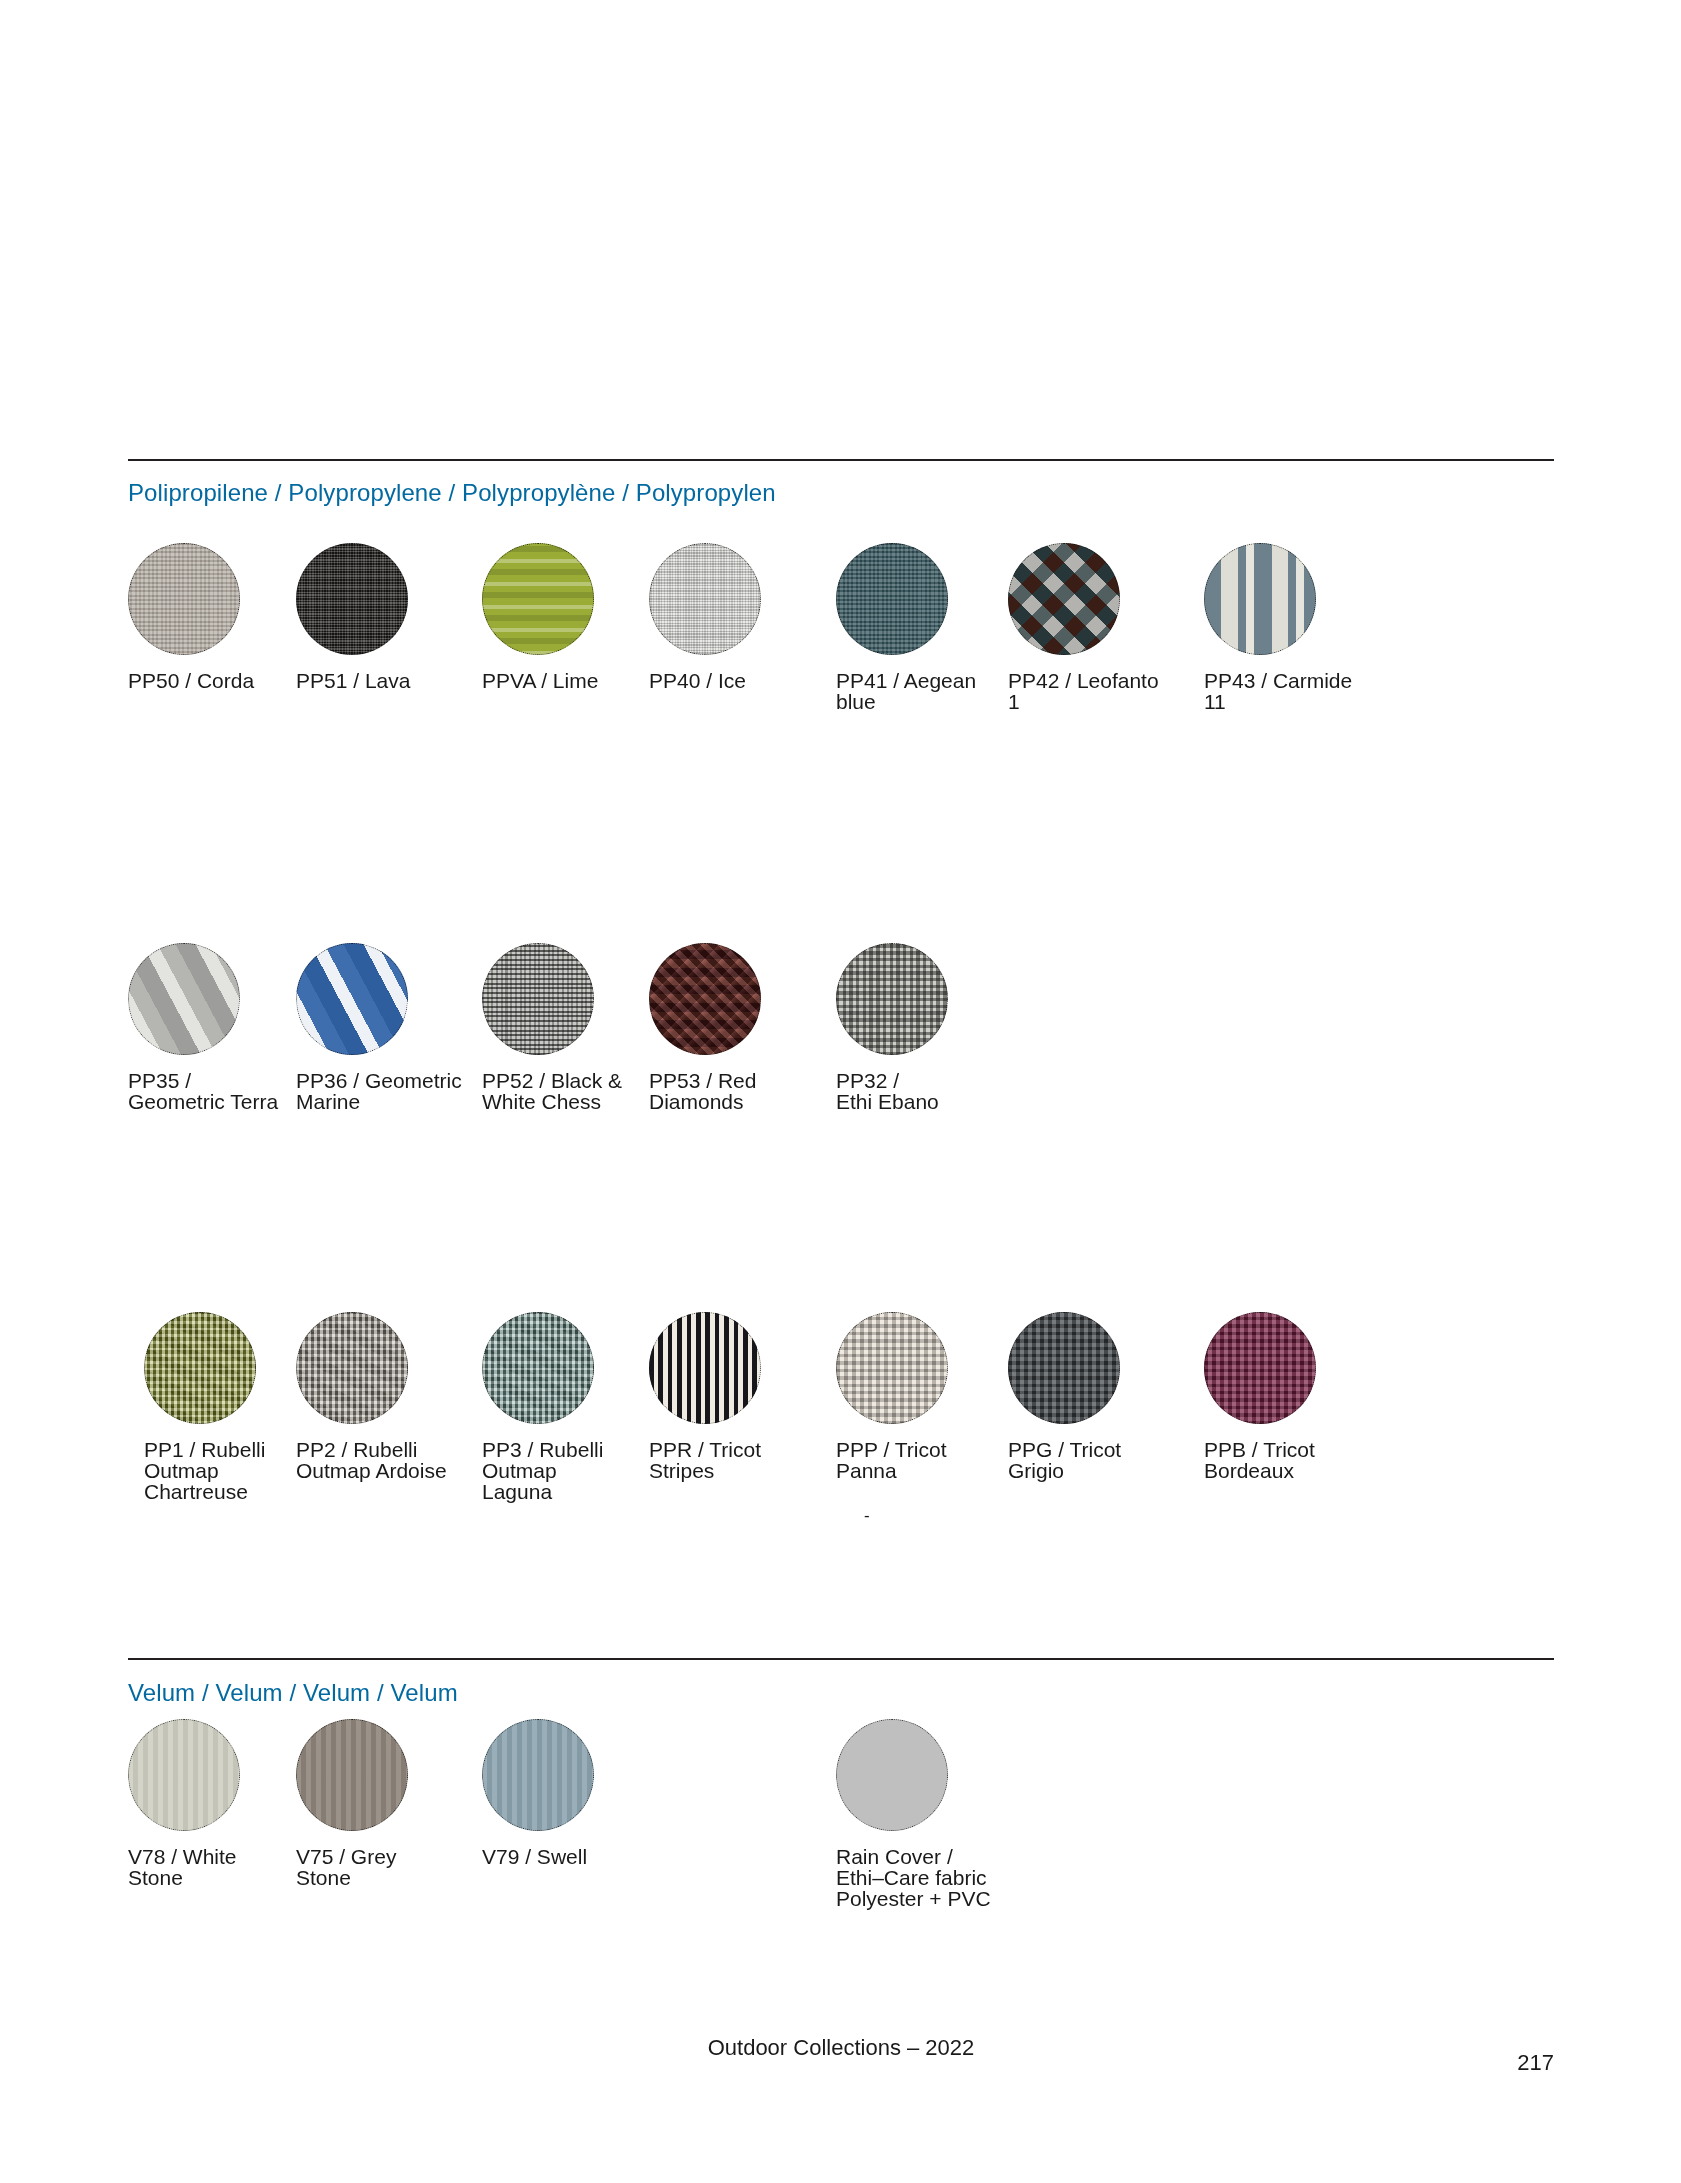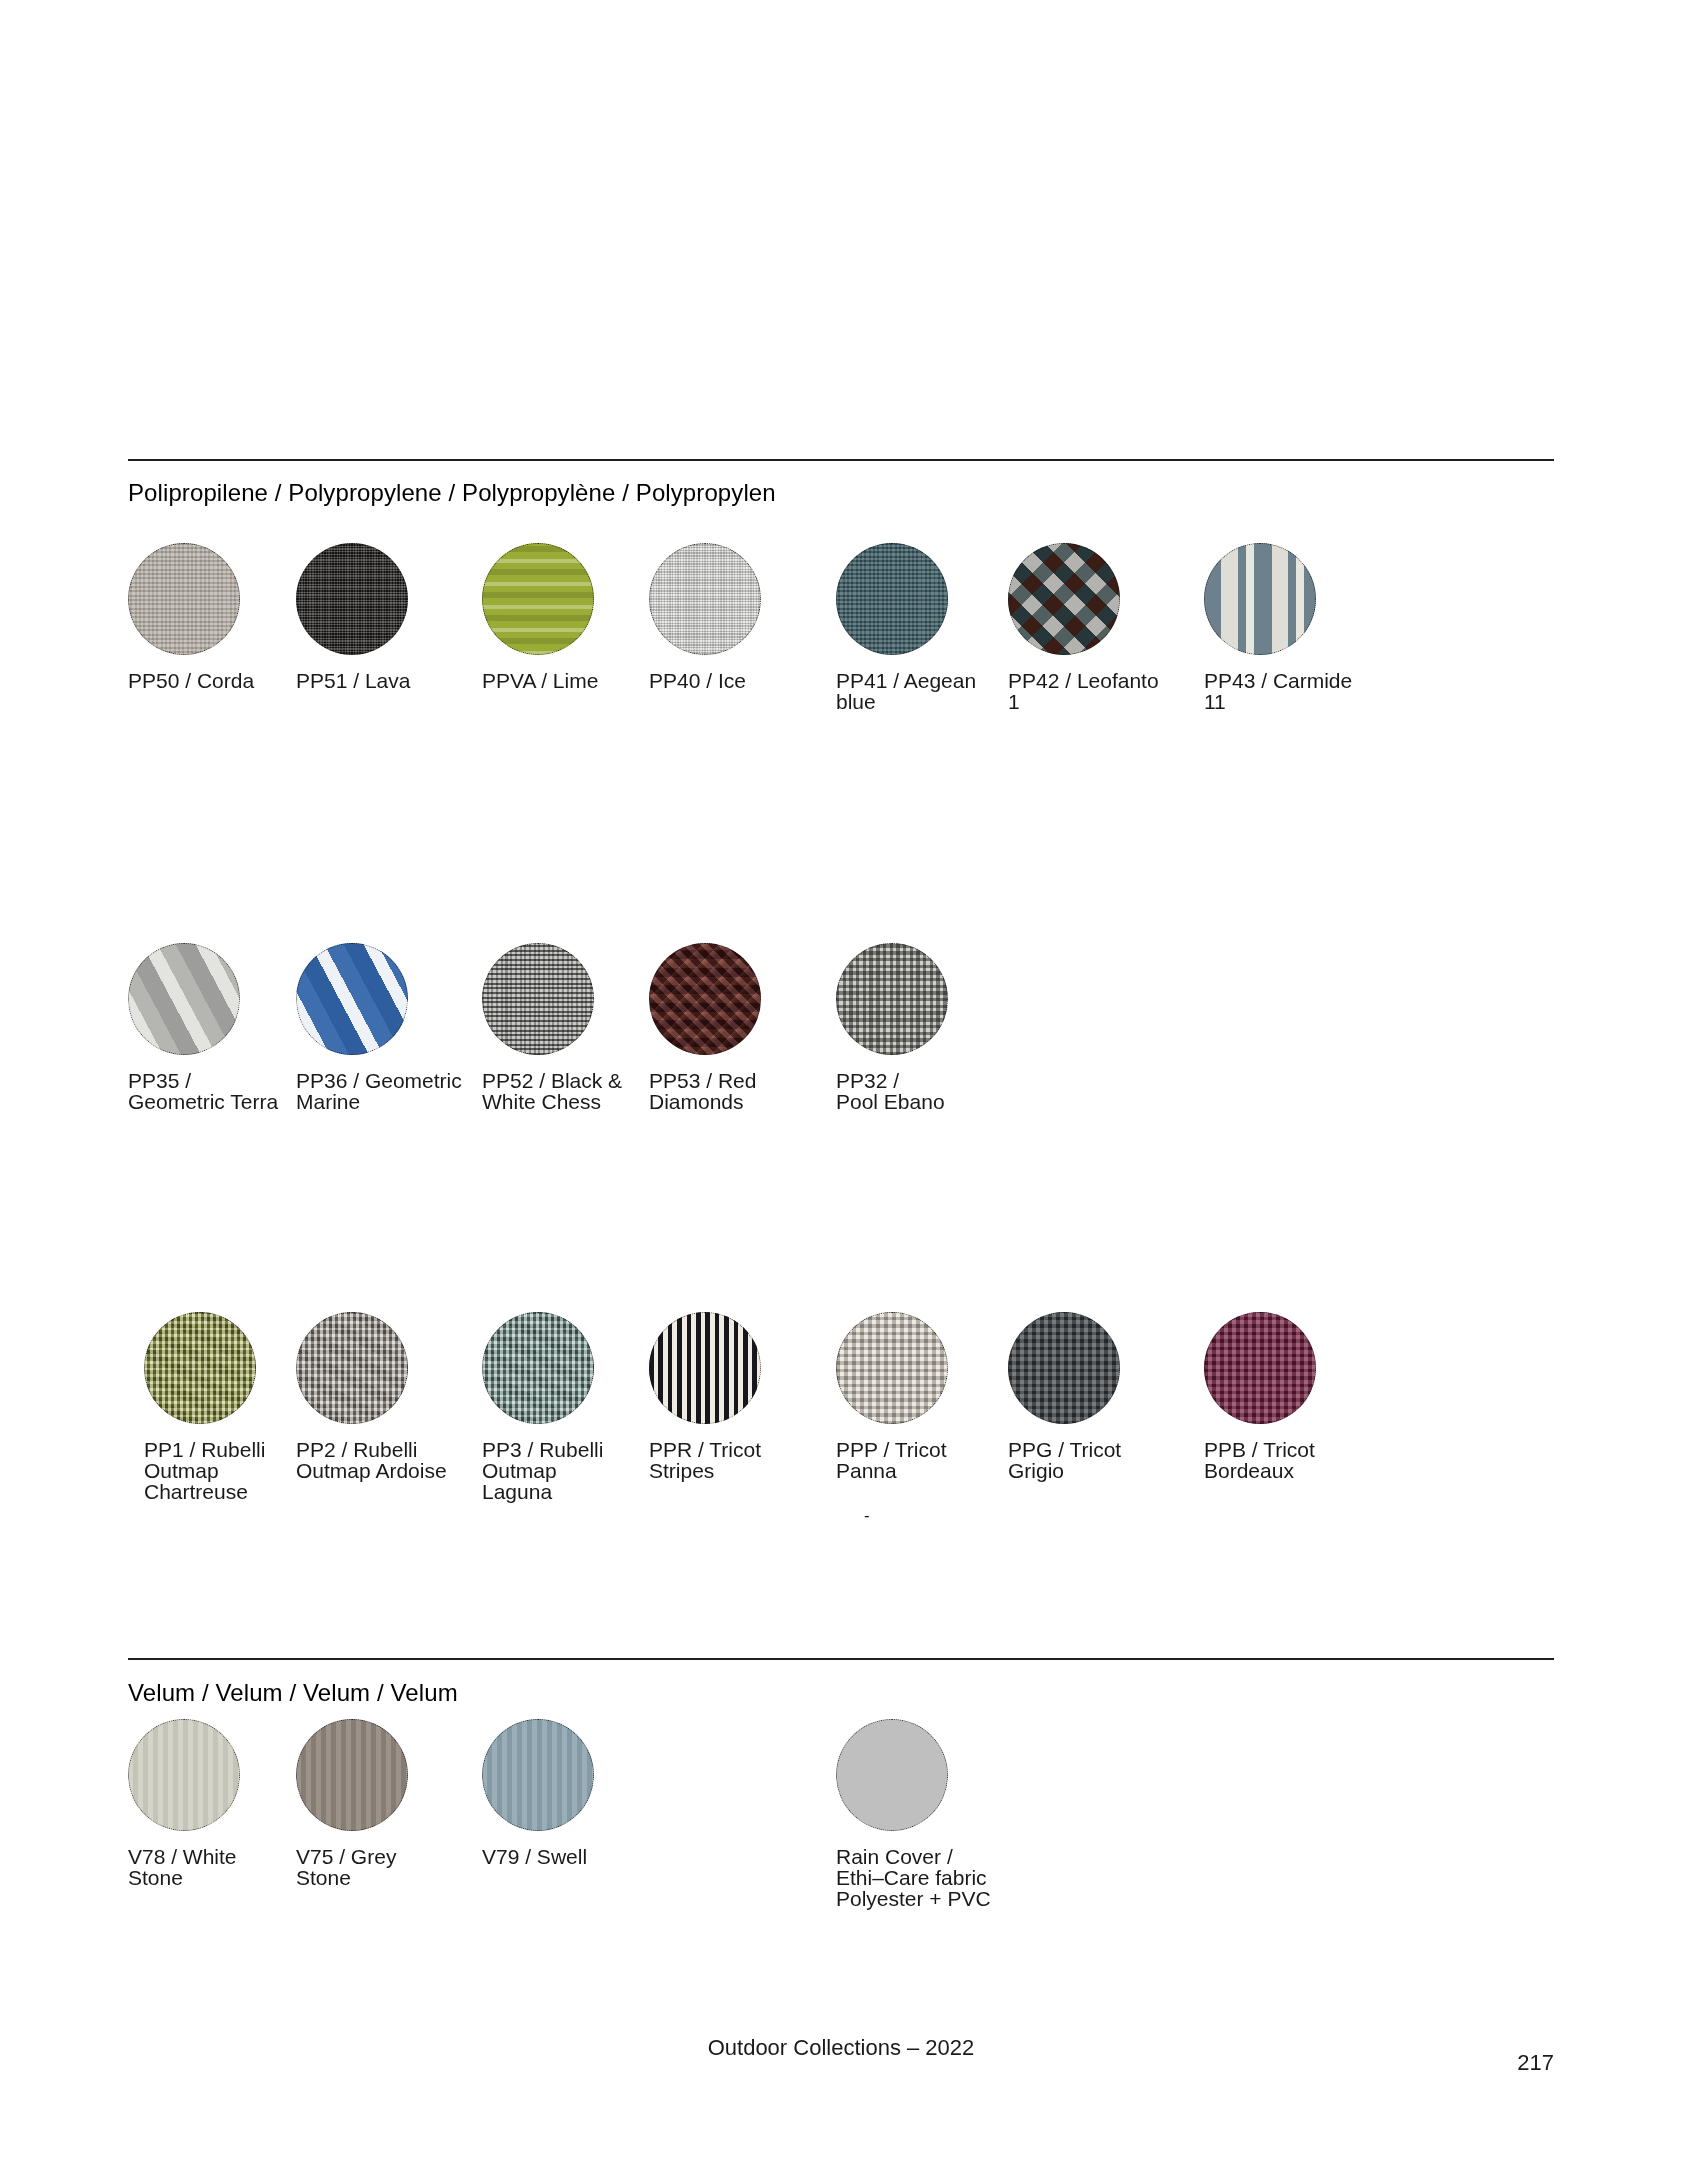--- a/index.html
+++ b/index.html
@@ -35,21 +35,21 @@
   #rule-top   { top: 459px; }
   #rule-mid   { top: 1658px; }
 
   
   .section-heading {
     position: absolute;
     font-size: 24px;
     font-weight: 400;
     letter-spacing: 0.1px;
     white-space: nowrap;
-    color: #000000;
+    color: #0369a1;
   }
   #heading-pp     { left: 0;      top: 479px; }
   #heading-velum  { left: 0;      top: 1679px; }
   #heading-rain   { left: 706px; top: 1679px; }
 
   
   .row {
     position: absolute;
     left: 0;
     width: 1426px;
@@ -269,21 +269,21 @@
 White Chess</div>
     </div>
     <div class="cell" style="left:521px">
       <div class="swatch tex-reddiamond" style="background-color:#6e2222"></div>
       <div class="caption">PP53 / Red
 Diamonds</div>
     </div>
     <div class="cell" style="left:708px">
       <div class="swatch tex-check" style="background-color:#cfcfc9"></div>
       <div class="caption">PP32 /
-Pool Ebano</div>
+Ethi Ebano</div>
     </div>
   </div>
 
   <div class="row" id="row-3">
     <div class="cell" style="left:16px">
       <div class="swatch tex-boucle" style="background-color:#9aa52a"></div>
       <div class="caption">PP1 / Rubelli
 Outmap
 Chartreuse</div>
     </div>

